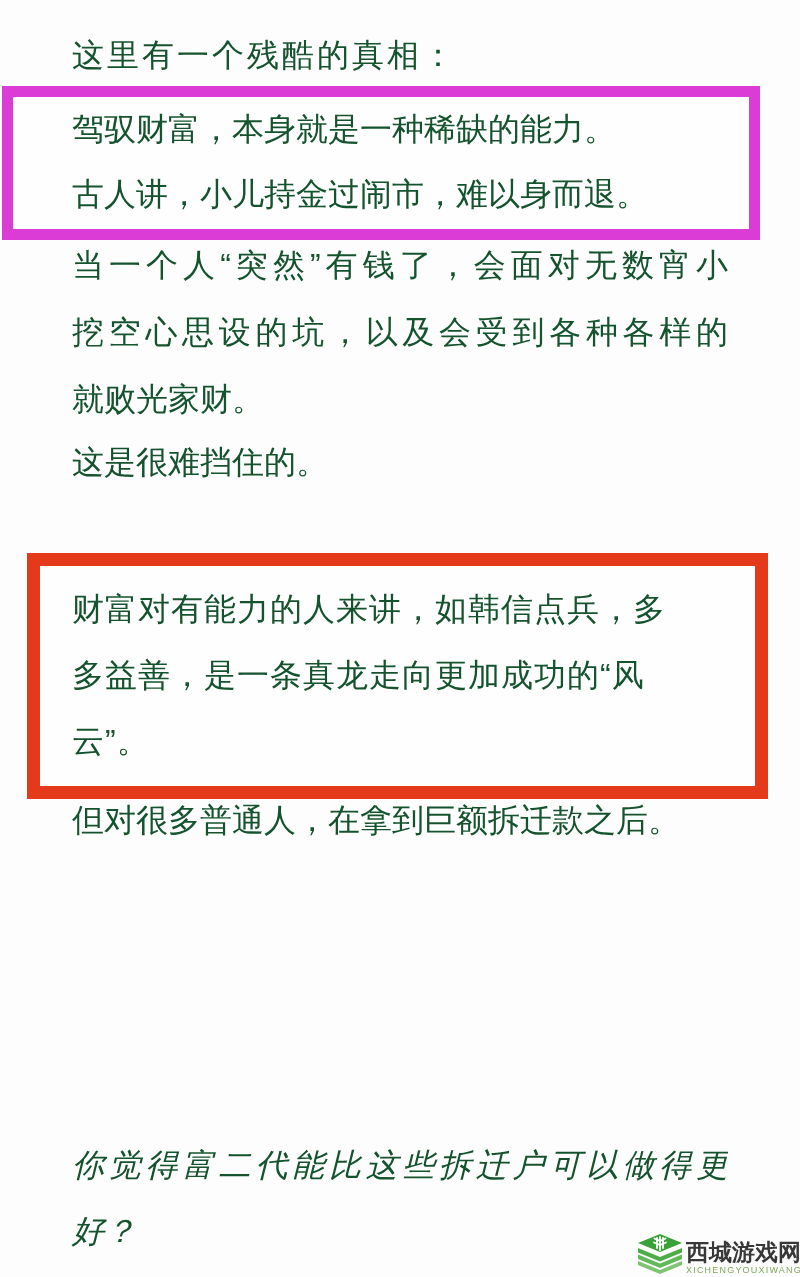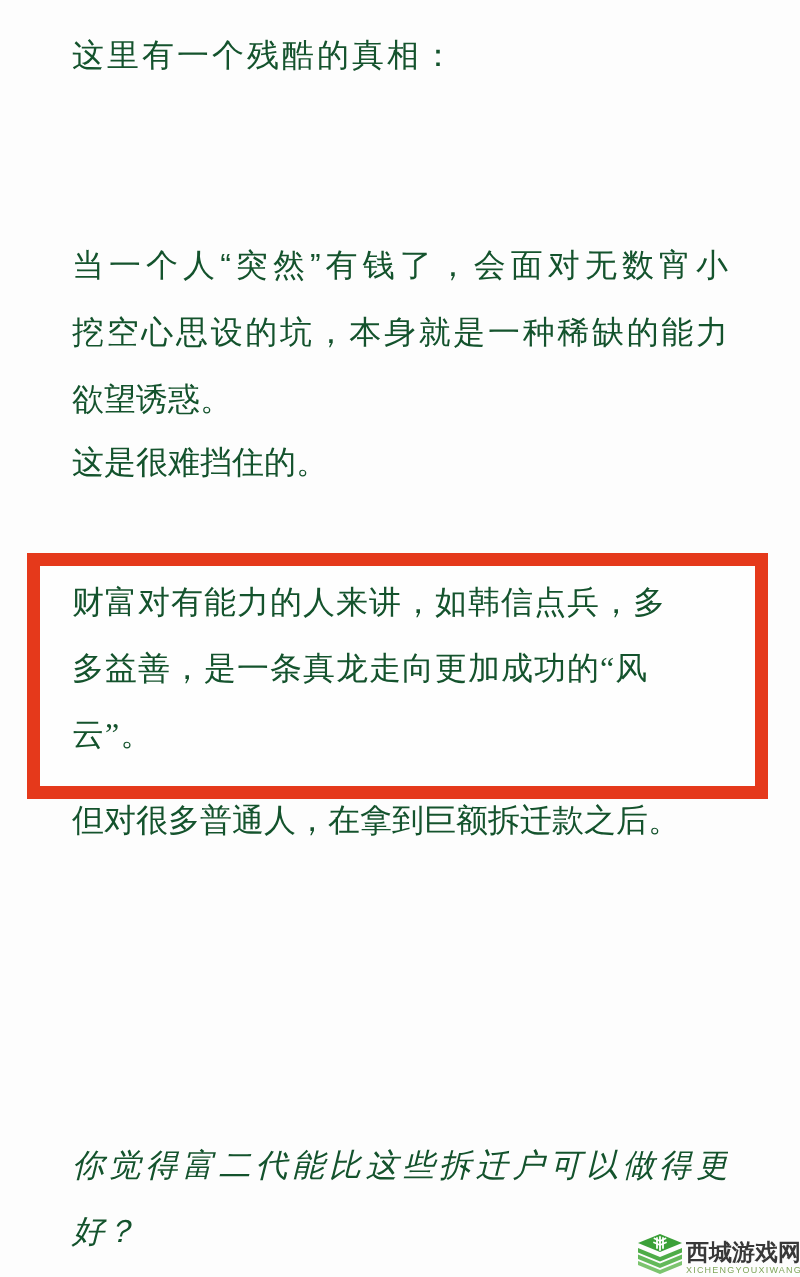--- a/index.html
+++ b/index.html
@@ -39,22 +39,21 @@
 
   .para-a { left:72px; top:232px; width:656px; }
   .para-a .tline { line-height:67px; height:67px; }
 
   .para-b { left:72px; top:429px; width:656px; }
 
   .box-red {
     left:27px; top:553px; width:741px; height:246px;
     border:13px solid #E5391B;
     background:#fefefe;
-    padding:3px 18px 0 32px;
-    font-family:Liberation Serif, serif;
+    padding:10px 18px 0 32px;
   }
   .box-red .tline { letter-spacing:1px; }
 
   .para-c { left:72px; top:787px; width:656px; }
 
   .para-d { left:72px; top:854px; width:656px; }
   .para-d .tline { line-height:70px; height:70px; }
 
   .para-e { left:72px; top:1132px; width:656px;font-style:italic; }
   .para-e .tline { height:66px; }
@@ -74,25 +73,29 @@
     line-height:11px; white-space:nowrap; margin-top:1px;
   }
 </style>
 </head>
 <body>
 
 <div class="page">
 
   <div class="abs tline heading">这里有一个残酷的真相：</div>
 
+  <div class="abs box-magenta">
+    <div class="tline">驾驭财富，本身就是一种稀缺的能力。</div>
+    <div class="tline">古人讲，小儿持金过闹市，难以身而退。</div>
+  </div>
 
   <div class="abs para-a">
     <div class="tline fill">当一个人“突然”有钱了，会面对无数宵小</div>
-    <div class="tline fill">挖空心思设的坑，本身就是一种稀缺的能力</div>
-    <div class="tline">欲望诱惑。</div>
+    <div class="tline fill">挖空心思设的坑，以及会受到各种各样的</div>
+    <div class="tline">就败光家财。</div>
   </div>
 
   <div class="abs para-b">
     <div class="tline">这是很难挡住的。</div>
   </div>
 
   <div class="abs box-red">
     <div class="tline">财富对有能力的人来讲，如韩信点兵，多</div>
     <div class="tline">多益善，是一条真龙走向更加成功的“风</div>
     <div class="tline">云”。</div>

